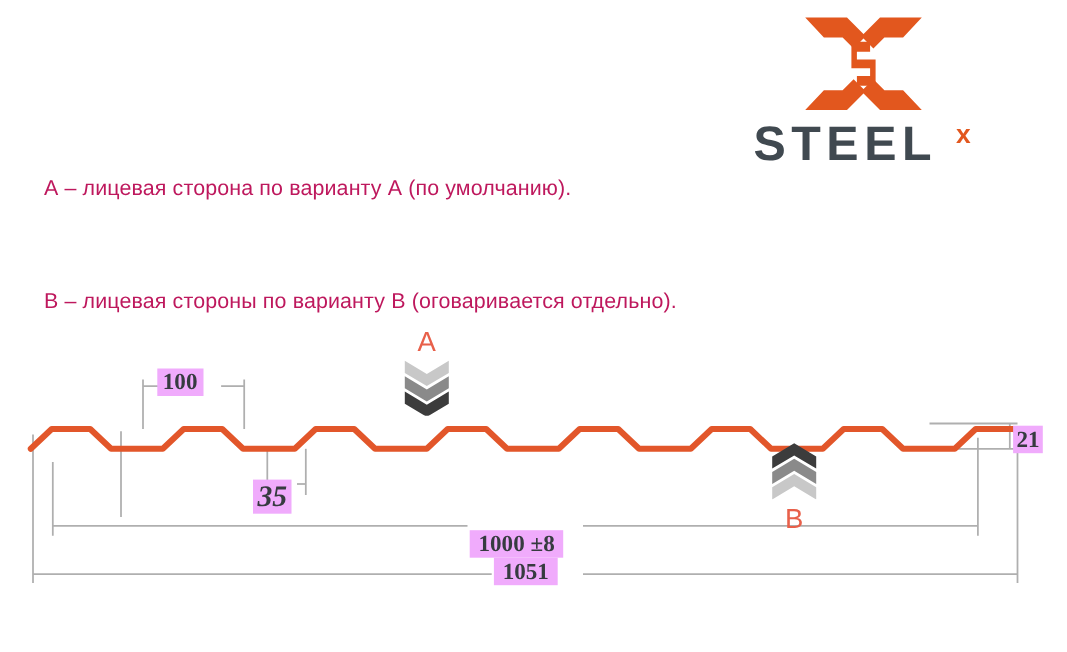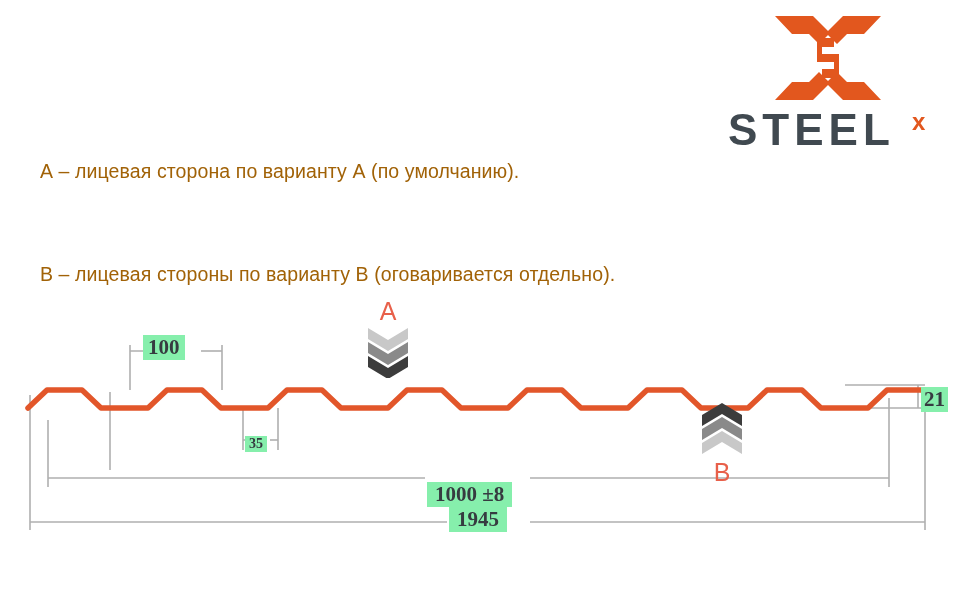--- a/index.html
+++ b/index.html
@@ -11,21 +11,21 @@
     width: 970px;
     height: 593px;
     position: relative;
     overflow: hidden;
     font-family: "Liberation Sans", sans-serif;
   }
 
   
   #logo-block {
     position: absolute;
-    left: 728px;
+    left: 685px;
     top: 14px;
     width: 225px;
     height: 140px;
   }
   #logo-mark {
     position: absolute;
     left: 45px;
     top: 0px;
     width: 110px;
     height: 88px;
@@ -34,21 +34,21 @@
     position: absolute;
     left: 0px;
     top: 92px;
     width: 225px;
     height: 50px;
   }
 
   
   .note {
     position: absolute;
-    color: #a16207;
+    color: #be185d;
     font-size: 19.5px;
     font-family: "Liberation Sans", sans-serif;
     white-space: nowrap;
     letter-spacing: 0.1px;
   }
   #note-a { left: 40px; top: 160px; }
   #note-b { left: 40px; top: 215px; margin-top: 48px; }
 
   
   #drawing {
@@ -58,33 +58,34 @@
     width: 970px;
     height: 593px;
   }
 
   
   .dim-label {
     position: absolute;
     color: #363b40;
     font-family: "Liberation Serif", serif;
     font-weight: bold;
-    background: #86efac;
+    background: #f0abfc;
     text-align: left;
     white-space: nowrap;
   }
   #dim-100 {
     left: 143px; top: 335px;
     font-size: 21px;
     padding: 0 5px;
   }
   #dim-35 {
-    left: 245px; top: 436px;
-    font-size: 14px;
+    left: 230px; top: 436px;
+    font-size: 27px;
     padding: 0 4px;
+    font-style: italic;
   }
   #dim-21 {
     left: 921px; top: 387px;
     font-size: 21px;
     padding: 0 3px;
   }
   #dim-1000 {
     left: 427px; top: 462px;
     font-size: 21px;
     padding: 0 8px;
@@ -188,21 +189,21 @@
               628,408 647,390 682,390 701,408
               748,408 767,390 802,390 821,408
               868,408 887,390 922,390 941,408
             "></polyline>
 </svg>
 
 <div class="dim-label" id="dim-100">100</div>
 <div class="dim-label" id="dim-35">35</div>
 <div class="dim-label" id="dim-21">21</div>
 <div class="dim-label" id="dim-1000">1000 ±8</div>
-<div class="dim-label" id="dim-1051">1945</div>
+<div class="dim-label" id="dim-1051">1051</div>
 
 <div class="marker-letter" id="marker-a-letter">А</div>
 <svg id="marker-a-chevrons" viewBox="0 0 44 52" xmlns="http://www.w3.org/2000/svg">
   <path d="M2 2 L22 14 L42 2 L42 13 L22 25 L2 13 Z" fill="#C8C8C8"></path>
   <path d="M2 16 L22 28 L42 16 L42 27 L22 39 L2 27 Z" fill="#8A8A8A"></path>
   <path d="M2 30 L22 42 L42 30 L42 41 L22 53 L2 41 Z" fill="#3C3C3C"></path>
 </svg>
 
 <svg id="marker-b-chevrons" viewBox="0 0 44 52" xmlns="http://www.w3.org/2000/svg">
   <path d="M2 13 L22 1 L42 13 L42 24 L22 12 L2 24 Z" fill="#3C3C3C"></path>

